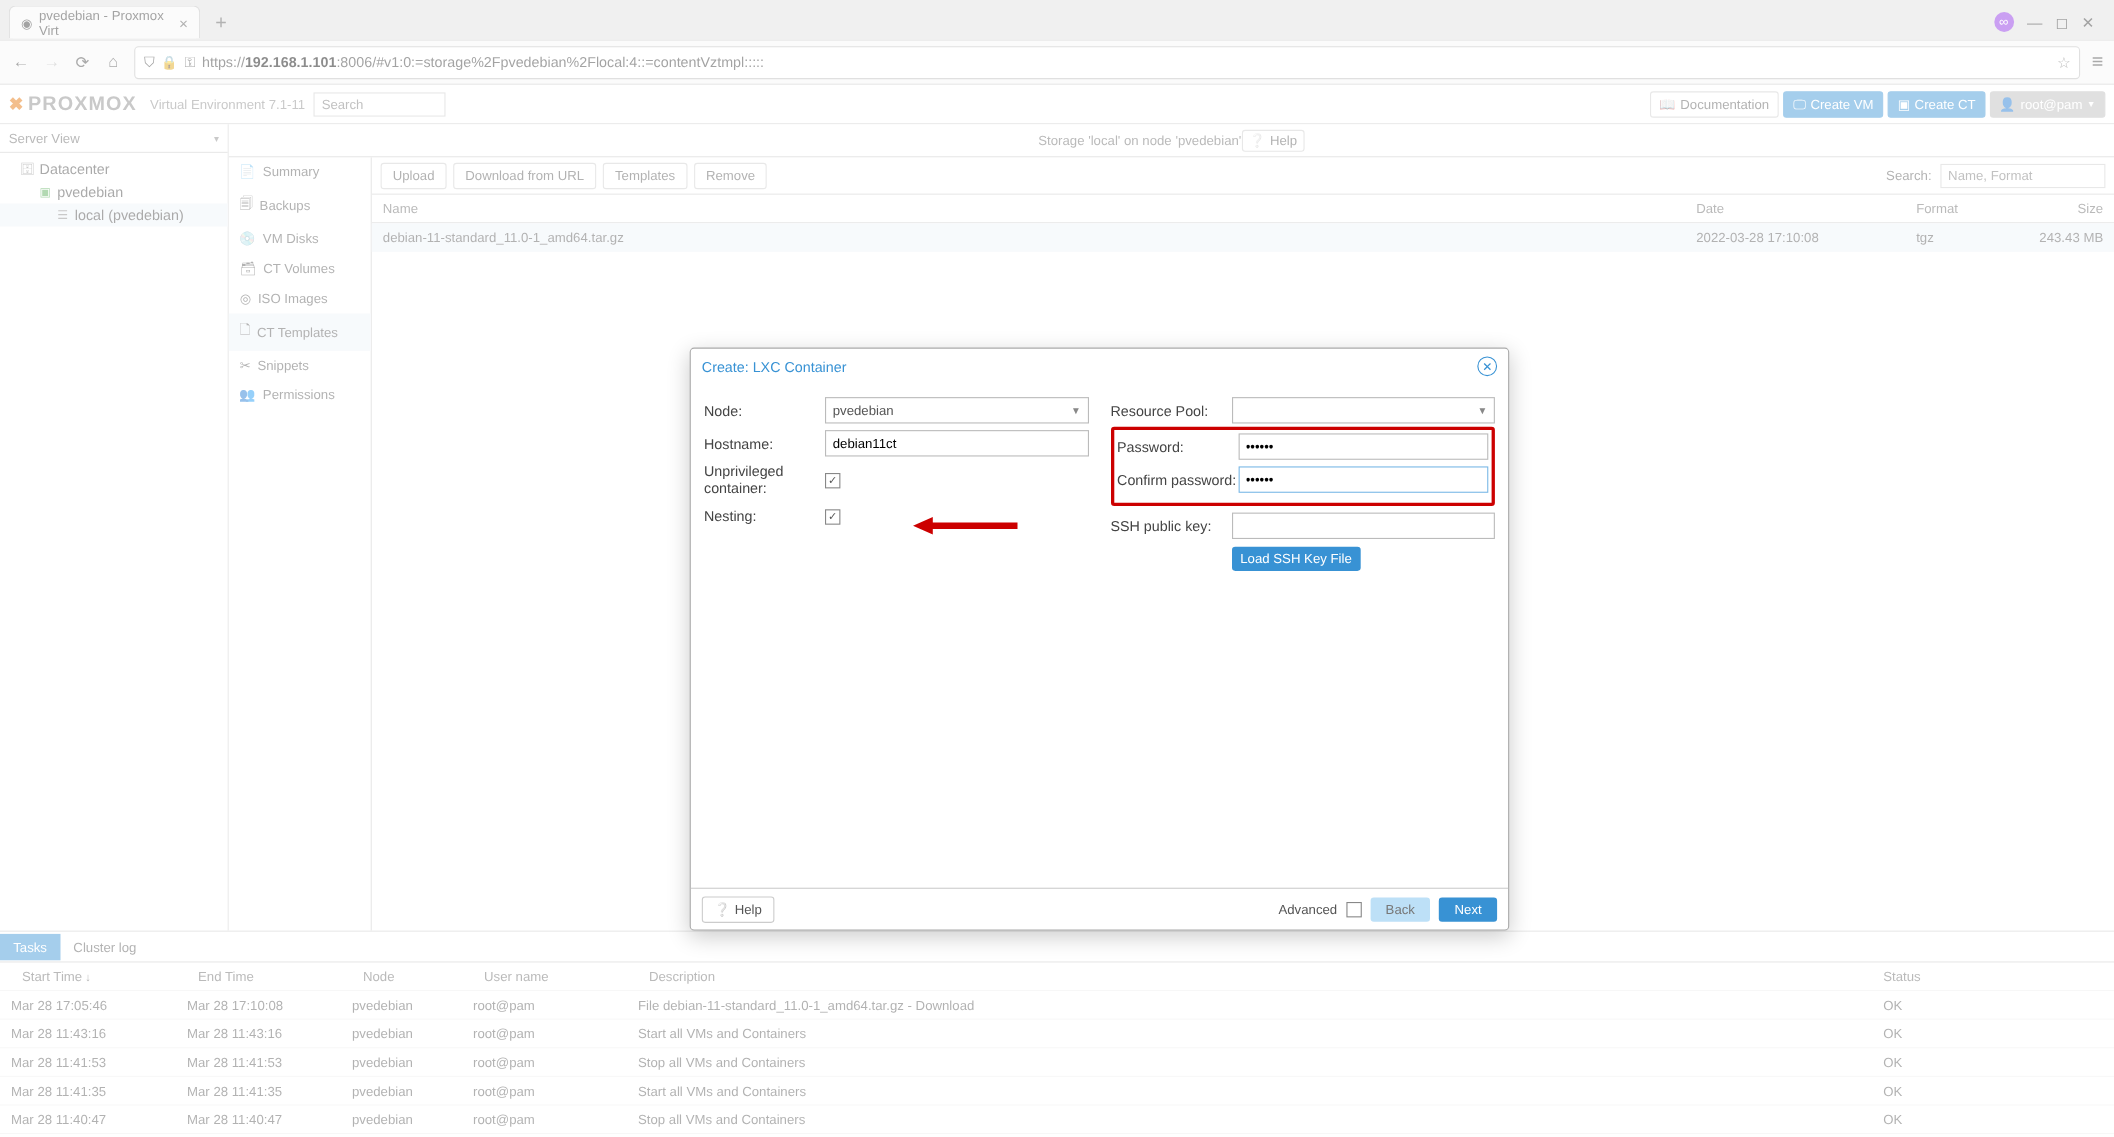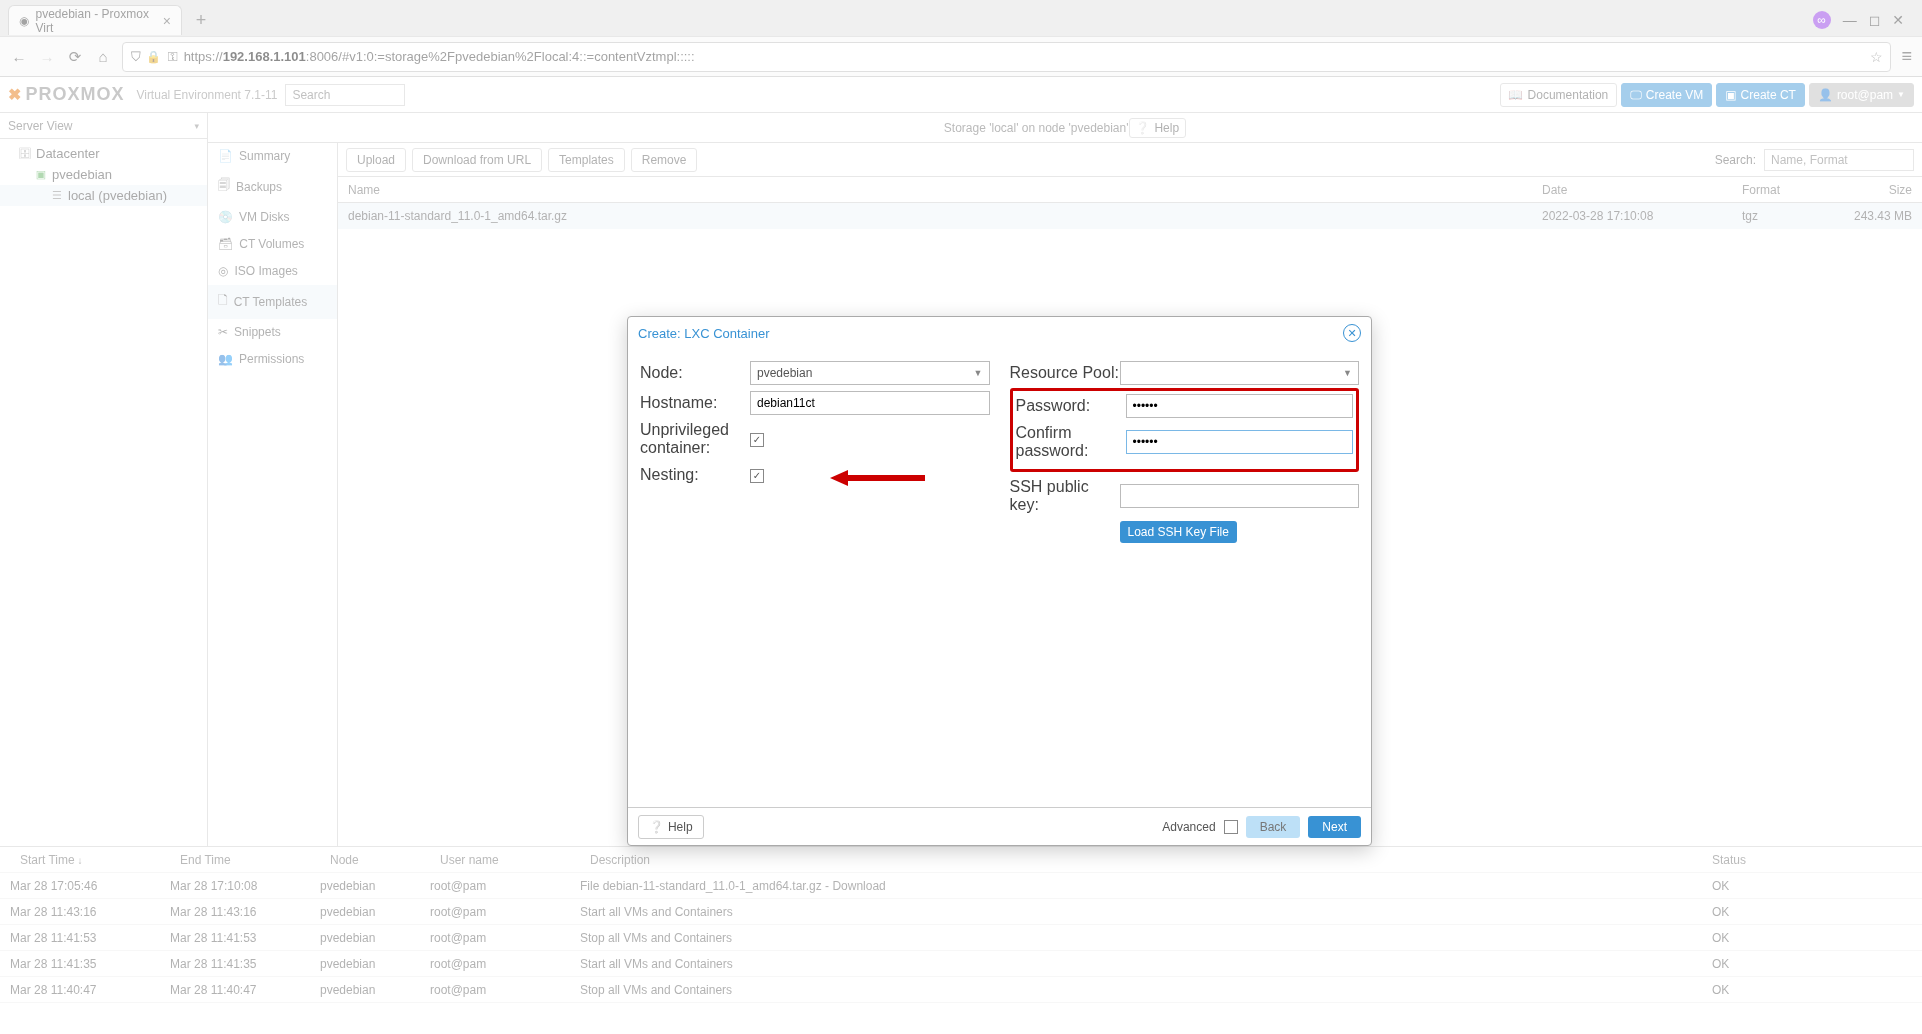--- a/index.html
+++ b/index.html
@@ -70,21 +70,21 @@
   .modal { position:absolute; left:627px; top:316px; width:745px; height:530px; background:#fff; border:1px solid #aaa; border-radius:4px; box-shadow:0 5px 20px rgba(0,0,0,0.2); z-index:1000; display:flex; flex-direction:column;}
   .modal-title { height:32px; display:flex; align-items:center; padding:0 10px; color:#3892d4; font-weight:normal; font-size:13px; justify-content:space-between;}
   .modal-close { width:18px; height:18px; border:1px solid #3892d4; border-radius:50%; display:flex; align-items:center; justify-content:center; color:#3892d4; font-size:11px;}
   .modal-tabs { display:flex; border-bottom:1px solid #ccc; font-size:13px;}
   .modal-tab { padding:6px 14px; color:#aaa;}
   .modal-tab.active { background:#3892d4; color:#fff; border-radius:3px 3px 0 0;}
   .modal-tab.enabled { color:#444;}
   .modal-body { flex:1; padding:12px; display:flex; gap:20px;}
   .form-col { flex:1;}
   .form-row { display:flex; align-items:center; margin-bottom:6px; min-height:24px;}
-  .form-label { width:110px; font-size:16px; color:#444;}
+  .form-label { width:110px; font-size:13px; color:#444;}
   .form-field { flex:1;}
   .form-field input[type=text], .form-field input[type=password], .form-field .select {
     width:100%; height:24px; border:1px solid #bbb; padding:0 6px; font-size:12px; background:#fff;
   }
   .form-field .select { display:flex; align-items:center; justify-content:space-between; }
   .form-field .spinner { display:flex; }
   .form-field .spinner input { flex:1; border-right:none;}
   .form-field .spinner .spin { width:18px; border:1px solid #bbb; display:flex; flex-direction:column; font-size:7px; color:#888; align-items:center; justify-content:center;}
   .checkbox { width:14px; height:14px; border:1px solid #888; display:inline-flex; align-items:center; justify-content:center; font-size:10px; color:#555; background:#fff;}
   .red-box { border:3px solid #c00; border-radius:3px; padding:3px 3px; margin-top:-3px;}
@@ -268,20 +268,24 @@
           <div class="col-date">2022-03-28 17:10:08</div>
           <div class="col-format">tgz</div>
           <div class="col-size">243.43 MB</div>
         </div>
       </div>
     </div>
   </div>
 </div>
 
 <div class="tasks">
+  <div class="task-tabs">
+    <div class="task-tab active">Tasks</div>
+    <div class="task-tab">Cluster log</div>
+  </div>
   <div class="task-head">
     <div class="tc tc-start">Start Time</div>
     <div class="tc tc-end">End Time</div>
     <div class="tc tc-node">Node</div>
     <div class="tc tc-user">User name</div>
     <div class="tc tc-desc">Description</div>
     <div class="tc tc-status">Status</div>
   </div>
   <div id="task-rows">
       <div class="task-row">

